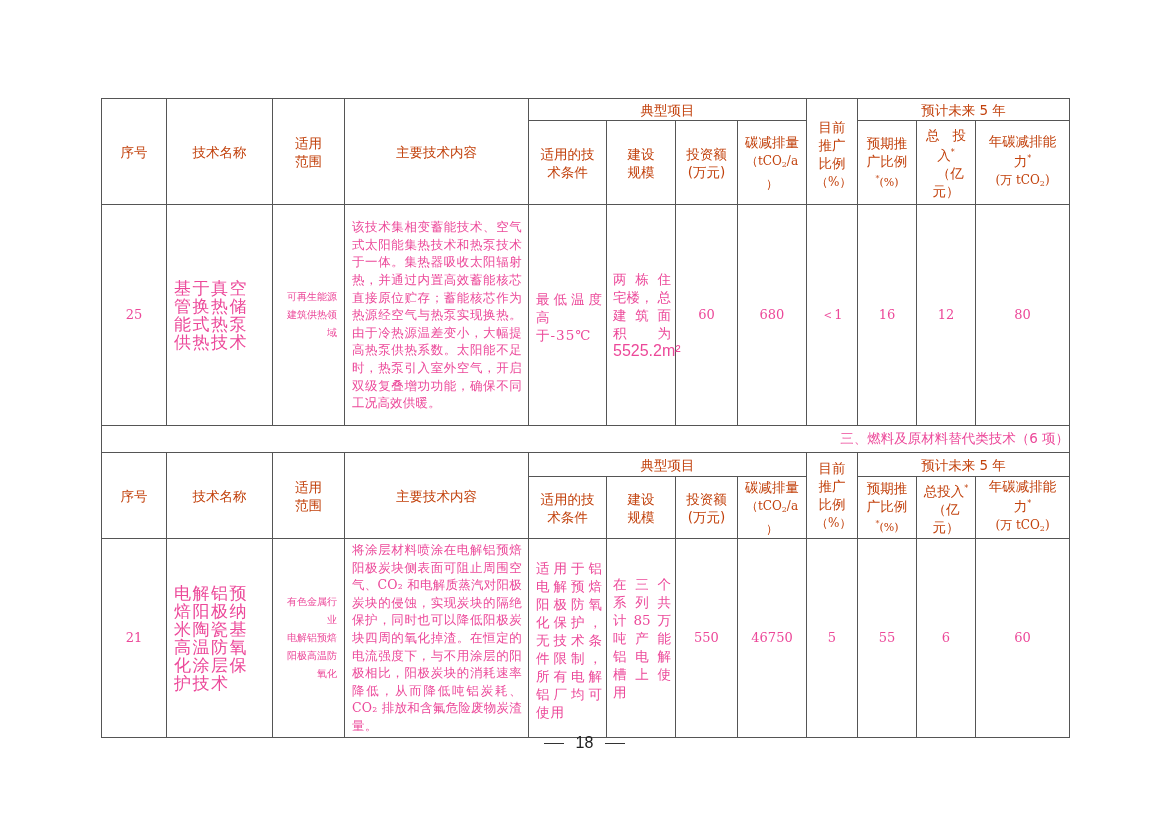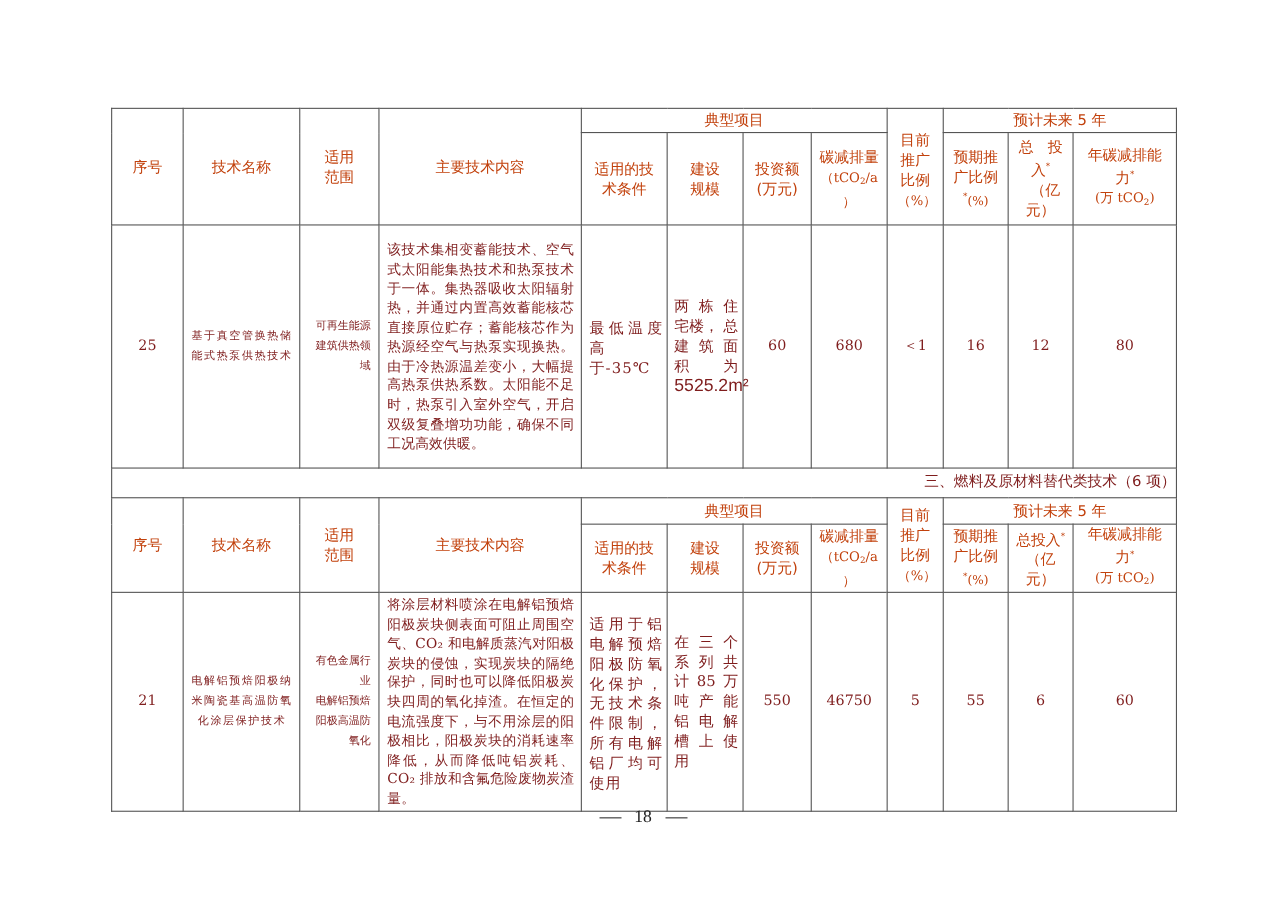--- a/index.html
+++ b/index.html
@@ -1,31 +1,31 @@
 <!DOCTYPE html>
 <html><head>
 <meta charset="utf-8">
 <style>
   html, body { margin:0; padding:0; background:#ffffff; }
   body { width:1169px; height:826px; position:relative; overflow:hidden; color:#1a1a1a; }
   .sheet { position:absolute; left:101px; top:98px; width:967px; }
   table { border-collapse:collapse; table-layout:fixed; width:968px; }
   td, th { border:1.3px solid #555; padding:0; vertical-align:middle; text-align:center; font-weight:normal; }
   th { font-family:"DejaVu Sans", sans-serif; font-size:13.5px; line-height:18px; color:#c2410c; }
-  td { font-family:"DejaVu Serif", "Liberation Serif", serif; font-size:13px; line-height:17.5px; color:#7f1d1d; }
+  td { font-family:"DejaVu Serif", "Liberation Serif", serif; font-size:13px; line-height:17.5px; color:#ec4899; }
   .content { text-align:justify; padding:2px 6px 2px 7px; font-size:12.5px; line-height:17.6px; letter-spacing:0.2px; }
-  .name { text-align:center; padding:0 6px 0 7px; font-size:10px; line-height:18px; letter-spacing:1.5px; }
+  .name { text-align:left; padding:0 6px 0 7px; font-size:17px; line-height:18px; letter-spacing:1.5px; }
   .scope { text-align:right; padding:0 3px 0 6px; font-size:10px; line-height:18px; }
   .cond { text-align:justify; padding:4px 3px 0 7px; font-size:13.5px; line-height:18px; letter-spacing:1px; }
   .scale { padding:0 4px 0 6px; font-size:13.5px; line-height:18px; }
   .scale .ln { display:flex; justify-content:space-between; }
   .section { text-align:right; padding-left:7px; font-family:"DejaVu Sans", sans-serif; font-size:13.5px; height:26px; }
   .sub { font-size:8px; vertical-align:-2px; }
   .sup { font-size:8px; vertical-align:5px; }
-  .page-num { position:absolute; top:734px; left:0; width:1169px; text-align:center; font-family:Liberation Serif, serif; font-size:16px; color:#222; }
+  .page-num { position:absolute; top:734px; left:0; width:1169px; text-align:center; font-family:Liberation Sans, sans-serif; font-size:16px; color:#222; }
   .dash { display:inline-block; width:20px; height:1px; background:#333; vertical-align:middle; margin:0 12px; }
 </style>
 </head>
 <body>
 
 <div class="sheet">
 <table>
   <colgroup>
     <col style="width:65px">
         <col style="width:106px">

